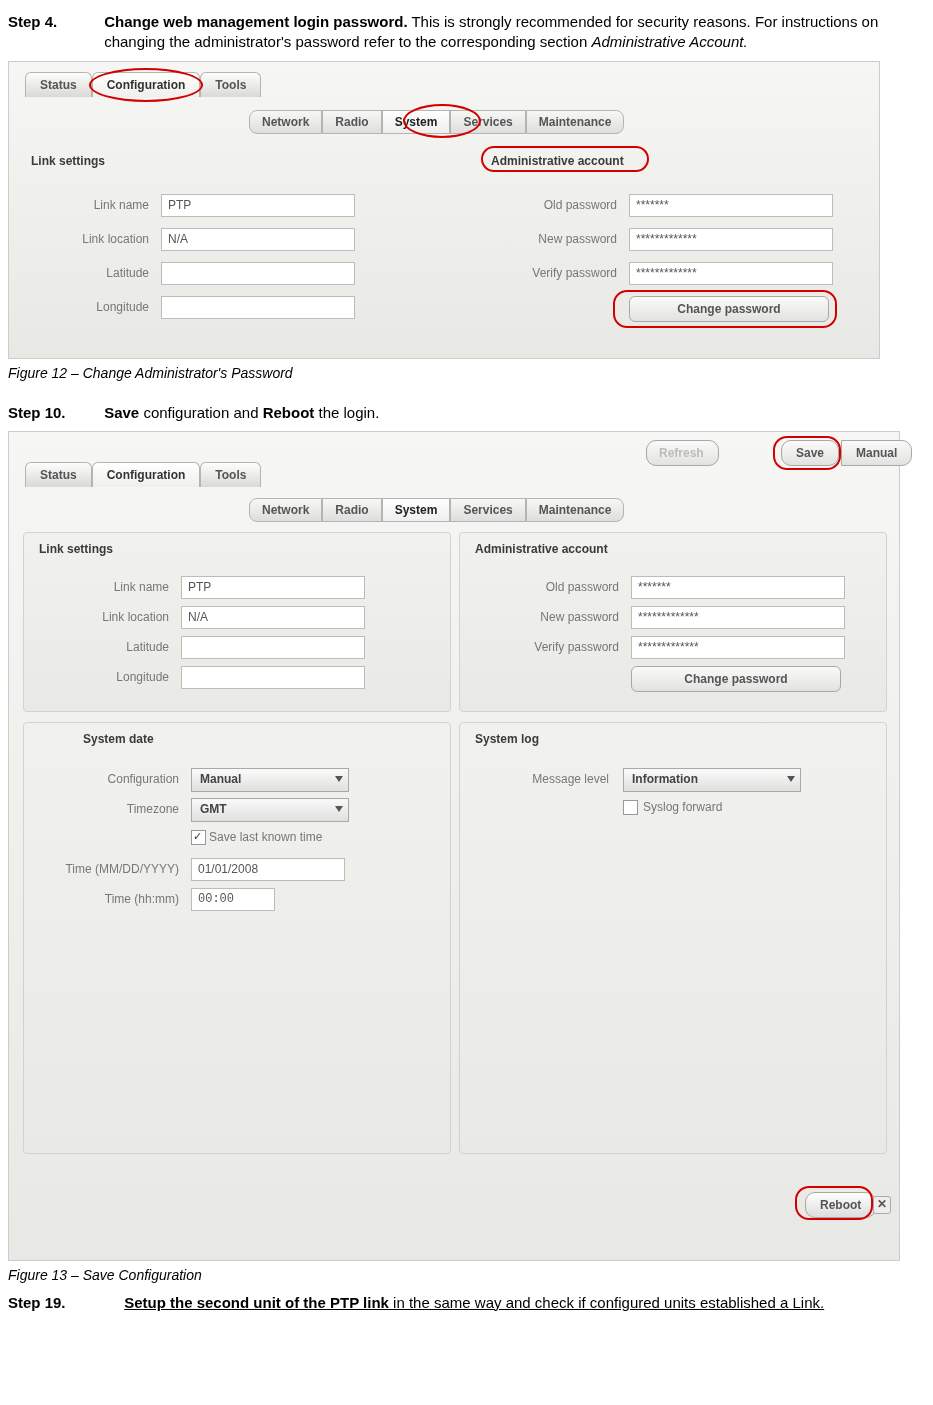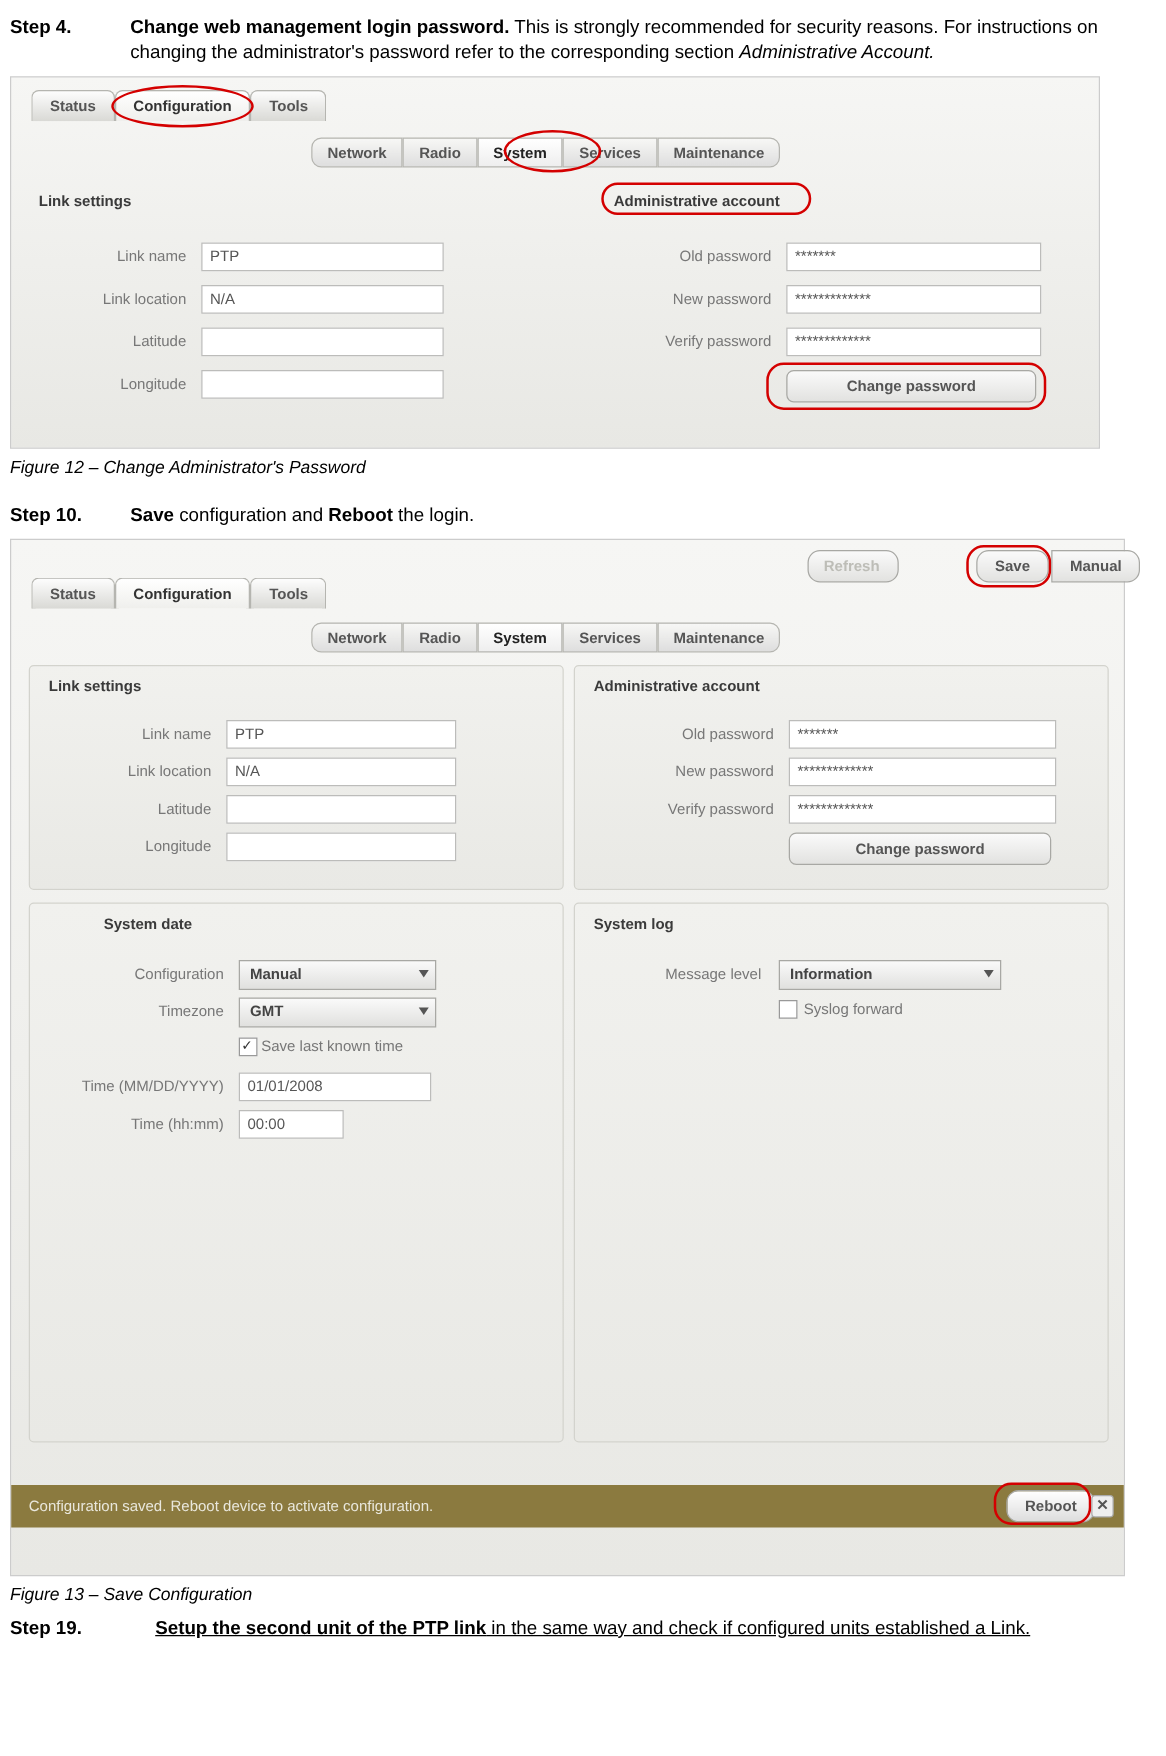--- a/index.html
+++ b/index.html
@@ -214,33 +214,30 @@
   <div class="lbl" style="top:370px; left:40px; width:130px;">Timezone</div>
   <div class="select" style="top:366px; left:182px; width:140px;">GMT</div>
   <div class="sel-arrow" style="top:374px; left:326px;"></div>
   <div class="check" style="top:398px; left:182px;">
       <span class="checkmark">✓</span>
     </div>
   <div class="lbl" style="top:398px; left:200px; width:160px; text-align:left;">Save last known time</div>
   <div class="lbl" style="top:430px; left:30px; width:140px;">Time (MM/DD/YYYY)</div>
   <div class="inp" style="top:426px; left:182px; width:140px;">01/01/2008</div>
   <div class="lbl" style="top:460px; left:30px; width:140px;">Time (hh:mm)</div>
-  <div class="inp" style="top:456px; left:182px; width:70px;">00:00</div>
+  <div class="inp" style="top:456px; left:182px; width:70px;font-family:Liberation Mono, monospace;">00:00</div>
 
   <div class="group-box" style="top:290px; left:450px; width:426px; height:430px;"></div>
   <div class="panel-title" style="top:300px; left:466px;">System log</div>
   <div class="lbl" style="top:340px; left:470px; width:130px;">Message level</div>
   <div class="select" style="top:336px; left:614px; width:160px;">Information</div>
   <div class="sel-arrow" style="top:344px; left:778px;"></div>
   <div class="check" style="top:368px; left:614px;"></div>
   <div class="lbl" style="top:368px; left:634px; width:140px; text-align:left;">Syslog forward</div>
 
-  <div class="notice-bar" style="top:756px;">
-    <span>Configuration saved. Reboot device to activate configuration.</span>
-  </div>
   <div class="btn pill-btn" style="top:760px; left:796px; background:linear-gradient(#fff,#ddd);">Reboot</div>
   <div class="redoval" style="top:754px; left:786px; width:74px; height:30px;"></div>
   <div class="close-x" style="top:764px; left:864px;">✕</div>
 </div>
 
 <div class="fig-caption" style="margin-bottom:10px;">Figure 13 – Save Configuration</div>
 
 <div class="step-para">
   <span class="step-label" style="width:112px;">Step 19.</span>
   <span class="step-body" style="width:795px;text-decoration:underline;">

